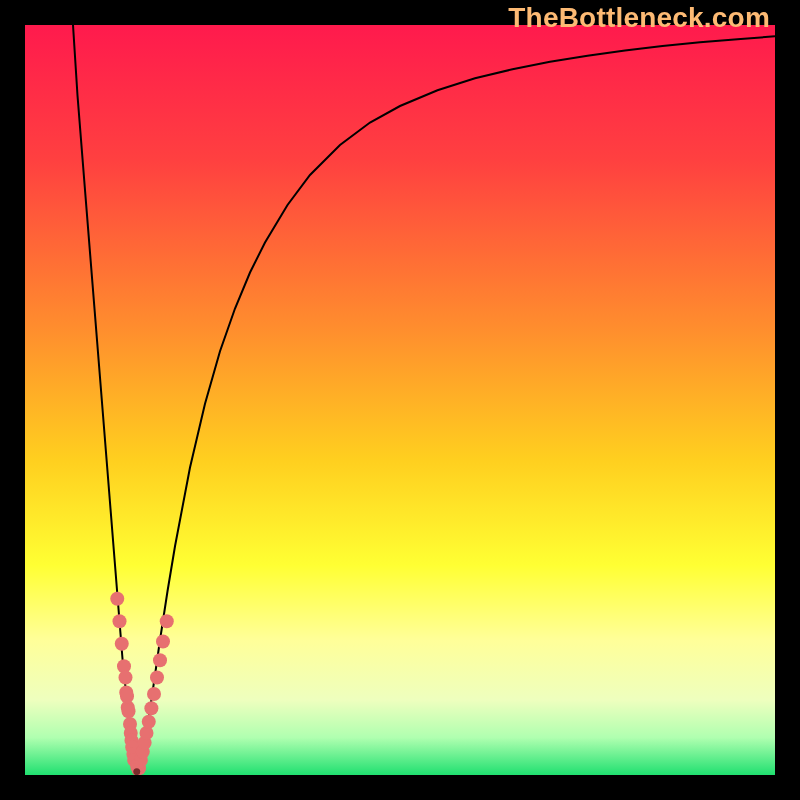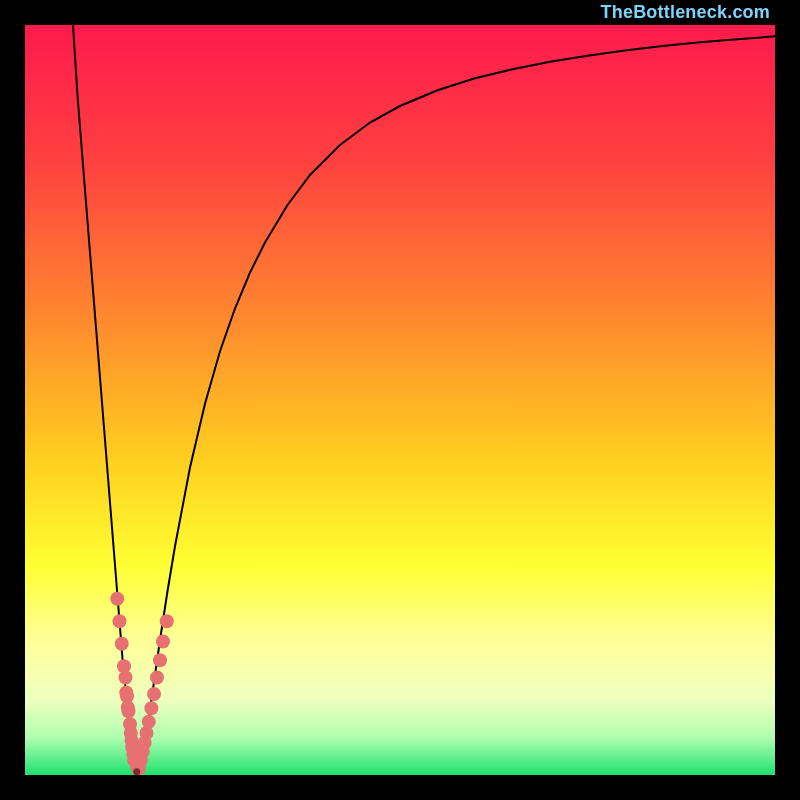--- a/index.html
+++ b/index.html
@@ -24,23 +24,23 @@
     top: 25px;
     width: 750px;
     height: 750px;
     overflow: hidden;
   }
   .watermark {
     position: absolute;
     top: 2px;
     right: 30px;
     font-family: Arial, Helvetica, sans-serif;
-    font-size: 18px;
+    font-size: 28px;
     font-weight: 600;
-    color: #7dd3fc;
+    color: #fdba74;
     letter-spacing: 0.2px;
   }
   svg {
     display: block;
   }
 </style>
 </head>
 <body>
 
 <div class="frame">

